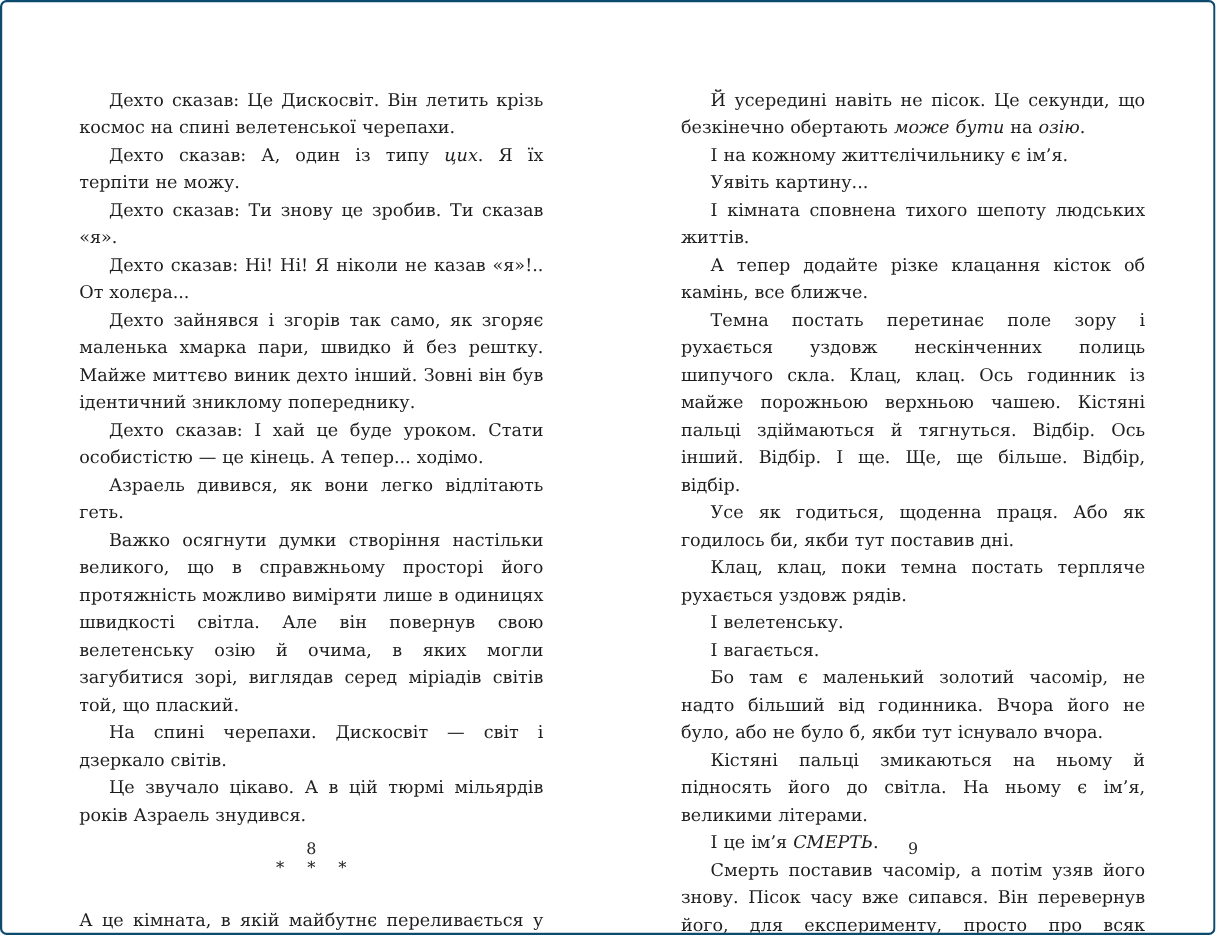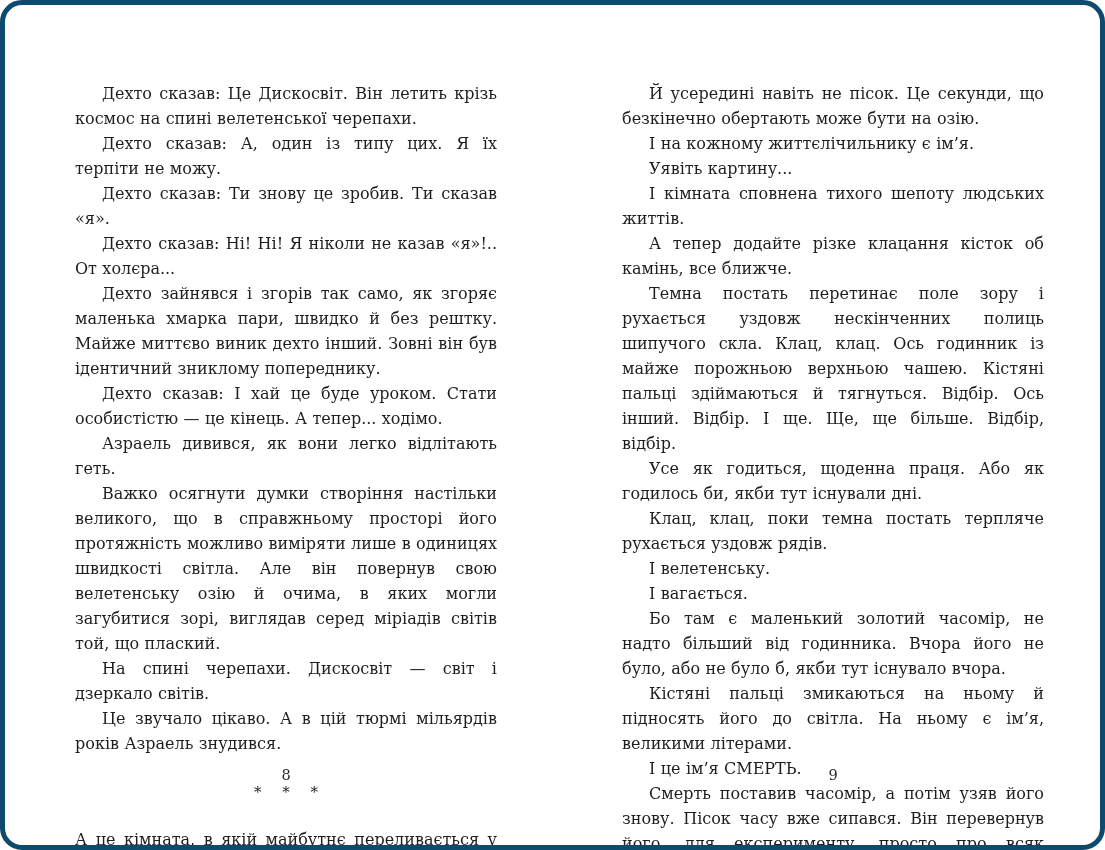--- a/index.html
+++ b/index.html
@@ -11,22 +11,22 @@
     width: 1105px;
     height: 850px;
     font-family: "DejaVu Serif", "Liberation Serif", serif;
     color: #1e1e1e;
     overflow: hidden;
   }
   .frame {
     box-sizing: border-box;
     width: 1105px;
     height: 850px;
-    border: 5px solid #0c4a6e;
-    border-radius: 22px;
+    border: 2px solid #0c4a6e;
+    border-radius: 6px;
     background: #ffffff;
     overflow: hidden;
   }
   .spread {
     display: flex;
     gap: 125px;
     padding: 76px 0 0 70px;
   }
   .page {
     width: 422px;
@@ -43,20 +43,21 @@
     text-align: justify;
     text-indent: 27px;
     hyphens: auto;
     -webkit-hyphens: auto;
     word-spacing: 0.02em;
   }
   .para.noindent {
     text-indent: 0;
   }
   .em {
+    font-style: italic;
   }
   .sep {
     text-align: center;
     font-size: 15px;
     letter-spacing: 8px;
     padding-left: 8px; 
     margin: 27px 0 26px 0;
     color: #1e1e1e;
   }
   .page-number {
@@ -94,21 +95,21 @@
     </div>
 
     <div class="page">
       <div class="page-body" id="right-page-body">
           <p class="para"><span>Й усередині навіть не пісок. Це секунди, що безкінечно обертають </span><span class="em">може бути</span><span> на </span><span class="em">озію</span><span>.</span></p>
           <p class="para"><span>І на кожному життєлічильнику є ім’я.</span></p>
           <p class="para"><span>Уявіть картину...</span></p>
           <p class="para"><span>І кімната сповнена тихого шепоту людських життів.</span></p>
           <p class="para"><span>А тепер додайте різке клацання кісток об камінь, все ближче.</span></p>
           <p class="para"><span>Темна постать перетинає поле зору і рухається уздовж нескінченних полиць шипучого скла. Клац, клац. Ось годинник із майже порожньою верхньою чашею. Кістяні пальці здіймаються й тягнуться. Відбір. Ось інший. Відбір. І ще. Ще, ще більше. Відбір, відбір.</span></p>
-          <p class="para"><span>Усе як годиться, щоденна праця. Або як годилось би, якби тут існували дні.</span></p>
+          <p class="para"><span>Усе як годиться, щоденна праця. Або як годилось би, якби тут поставив дні.</span></p>
           <p class="para"><span>Клац, клац, поки темна постать терпляче рухається уздовж рядів.</span></p>
           <p class="para"><span>І велетенську.</span></p>
           <p class="para"><span>І вагається.</span></p>
           <p class="para"><span>Бо там є маленький золотий часомір, не надто більший від годинника. Вчора його не було, або не було б, якби тут існувало вчора.</span></p>
           <p class="para"><span>Кістяні пальці змикаються на ньому й підносять його до світла. На ньому є ім’я, великими літерами.</span></p>
           <p class="para"><span>І це ім’я </span><span class="em">СМЕРТЬ</span><span>.</span></p>
           <p class="para"><span>Смерть поставив часомір, а потім узяв його знову. Пісок часу вже сипався. Він перевернув його, для експерименту, просто про всяк випадок. Пісок продовжував сипатися, тільки тепер угору. Насправді іншого він і не очікував.</span></p>
         </div>
       <div class="page-number">9</div>
     </div>

